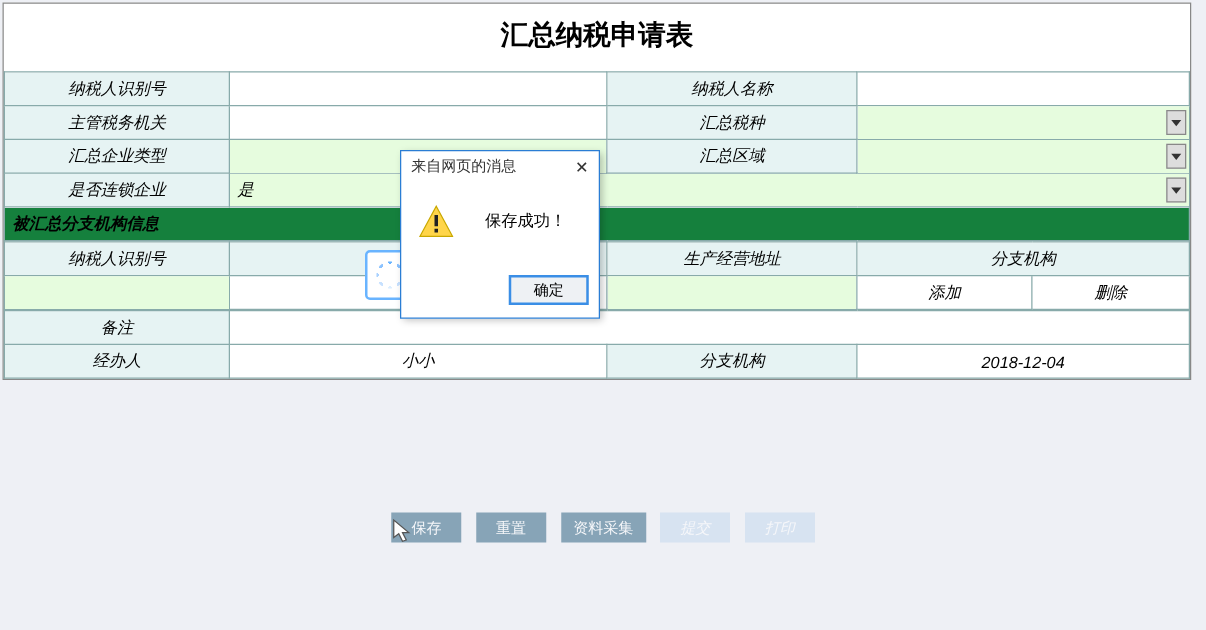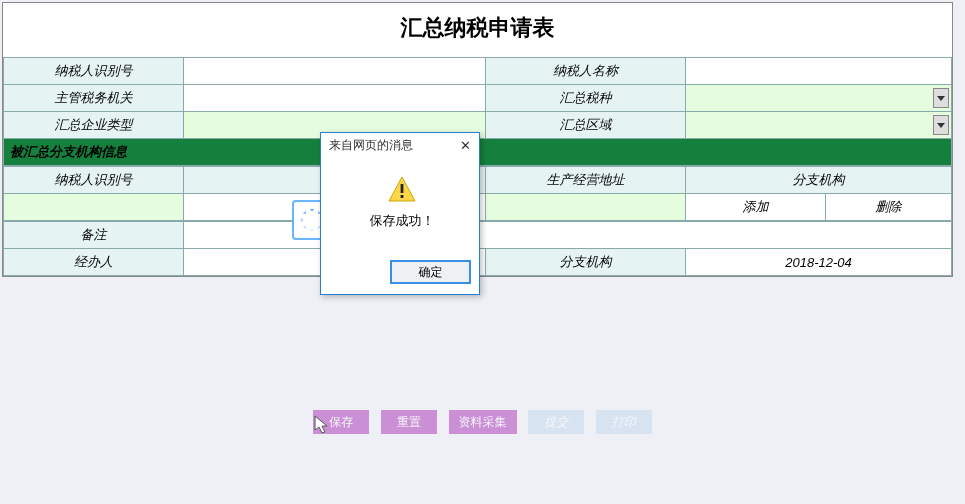--- a/index.html
+++ b/index.html
@@ -86,21 +86,21 @@
     top: 410px;
     text-align: center;
   }
   .bottom-bar button {
     display: inline-block;
     min-width: 56px;
     height: 24px;
     margin: 0 4px;
     border: none;
     color: #fff;
-    background: #a21caf;
+    background: #0c4a6e;
     opacity: 0.45;
     font-size: 12px;
     padding: 0 10px;
     cursor: pointer;
   }
   .bottom-bar button.fade { background: #bcd4ee; font-style: italic; }
   
   .spinner-box {
     position: absolute;
     left: 292px; top: 200px;
@@ -120,53 +120,52 @@
       radial-gradient(circle at 100% 50%, #aad2ff 2px, transparent 2px),
       radial-gradient(circle at 85% 85%, #c7e1ff 2px, transparent 2px),
       radial-gradient(circle at 50% 100%, #dceeff 2px, transparent 2px),
       radial-gradient(circle at 15% 85%, #c7e1ff 2px, transparent 2px),
       radial-gradient(circle at 0% 50%, #aad2ff 2px, transparent 2px),
       radial-gradient(circle at 15% 15%, #8cc3ff 2px, transparent 2px);
   }
   
   .dialog {
     position: absolute;
-    left: 320px; top: 132px;
+    left: 320px; top: 120px;
     width: 160px;
     background: #fff;
     border: 1px solid #2a7dd4;
     box-shadow: 2px 2px 6px rgba(0,0,0,.25);
     z-index: 10;
   }
   .dialog-title {
     display: flex; justify-content: space-between; align-items: center;
     padding: 4px 8px;
     font-size: 12px;
     color: #333;
   }
   .dialog-close {
     cursor: pointer;
     font-size: 13px;
     line-height: 1;
   }
   .dialog-body {
     display: flex;
     align-items: center;
-    gap: 10px;
+    gap: 25px;
     padding: 18px 10px 24px 14px;
-    flex-direction: column;
   }
   .warn-icon svg { display: block; }
   .dialog-msg { font-size: 13px; }
   .dialog-footer {
     text-align: right;
     padding: 6px 8px 10px 8px;
   }
   .dialog-footer button {
-    width: 81px; height: 24px;
+    width: 64px; height: 24px;
     background: #eef1f4;
     border: 2px solid #3a8ee6;
     font-size: 12px;
     cursor: pointer;
   }
   .cursor {
     position: absolute;
     left: 314px; top: 415px;
     z-index: 20;
     pointer-events: none;
@@ -201,20 +200,27 @@
       </td>
     </tr>
     <tr>
       <td class="lab">汇总企业类型</td>
       <td class="val-green">
         <span></span>
       </td>
       <td class="lab">汇总区域</td>
       <td class="val-green">
         <span></span>
+        <span class="dd-arrow"></span>
+      </td>
+    </tr>
+    <tr>
+      <td class="lab">是否连锁企业</td>
+      <td class="val-green" colspan="3">
+        <span>是</span>
         <span class="dd-arrow"></span>
       </td>
     </tr>
     <tr>
       <td class="section" colspan="4">被汇总分支机构信息</td>
     </tr>
   </tbody>
     </table>
 
   <table class="form">

